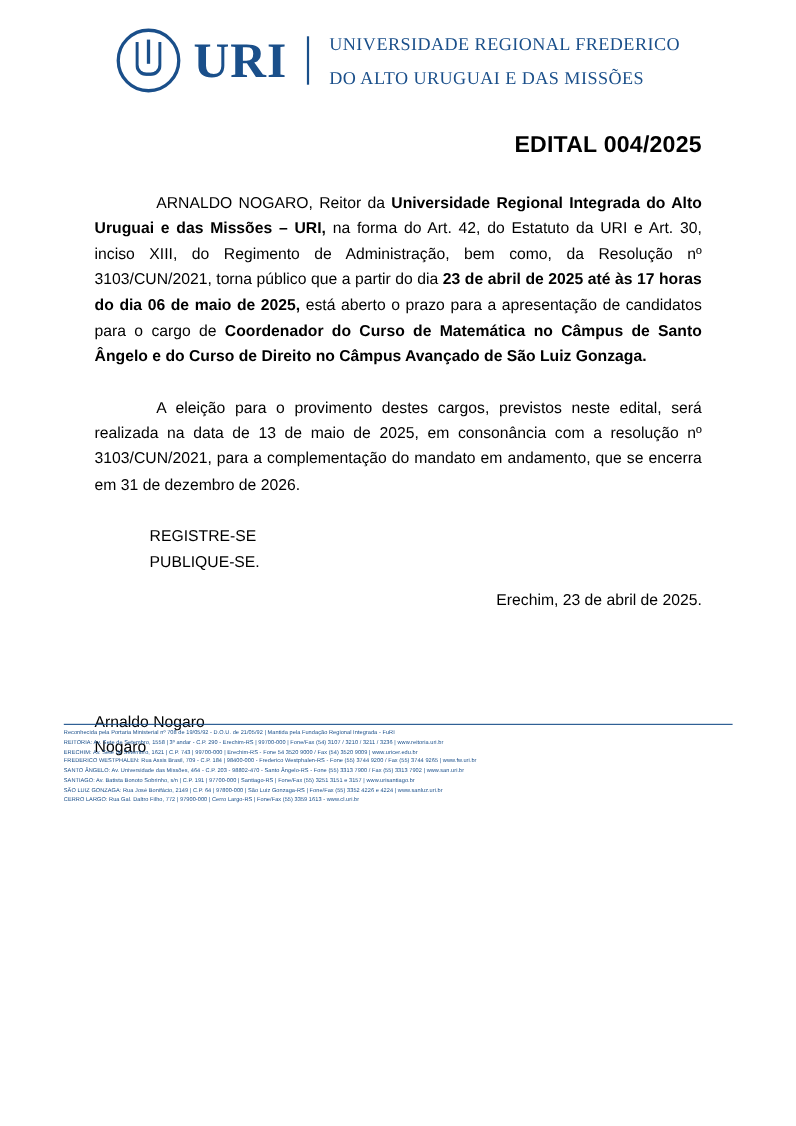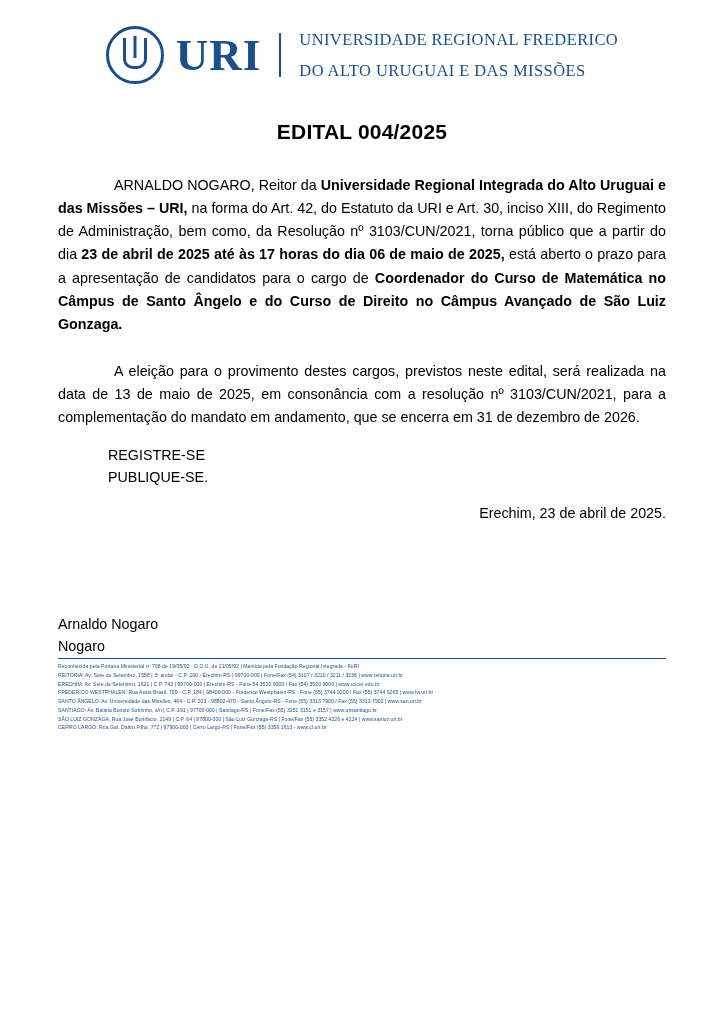--- a/index.html
+++ b/index.html
@@ -13,21 +13,21 @@
     font-family: "Liberation Sans", sans-serif;
     color: #000000;
     position: relative;
     overflow: hidden;
   }
   .page {
     width: 724px;
     height: 740px;
     position: relative;
     box-sizing: border-box;
-    padding: 0 58px;
+    padding: 0 86px;
   }
 
   
   .header {
     display: flex;
     align-items: center;
     justify-content: center;
     padding-top: 26px;
     gap: 12px;
   }
@@ -89,21 +89,21 @@
   }
   .logo-text .l2 {
     font-size: 16.5px;
     letter-spacing: 0.4px;
     display: block;
     margin-top: 12px;
   }
 
   
   .doc-title {
-    text-align: center;
+    text-align: right;
     font-size: 21px;
     font-weight: bold;
     margin-top: 36px;
     letter-spacing: 0.2px;
   }
 
   
   .body-text {
     margin-top: 30px;
     font-size: 14.3px;
@@ -111,21 +111,21 @@
     text-align: justify;
   }
   .body-text p {
     margin: 0 0 16px 0;
     text-indent: 56px;
   }
   .body-text p:last-child { margin-bottom: 0; margin-top: 24px; }
   b { font-weight: bold; }
 
   .signoff {
-    margin-top: 14px;
+    margin-top: 24px;
     font-size: 14.3px;
     line-height: 1.6;
     padding-left: 50px;
   }
   .place-date {
     margin-top: 16px;
     font-size: 14.3px;
     text-align: right;
   }
   .signature {

